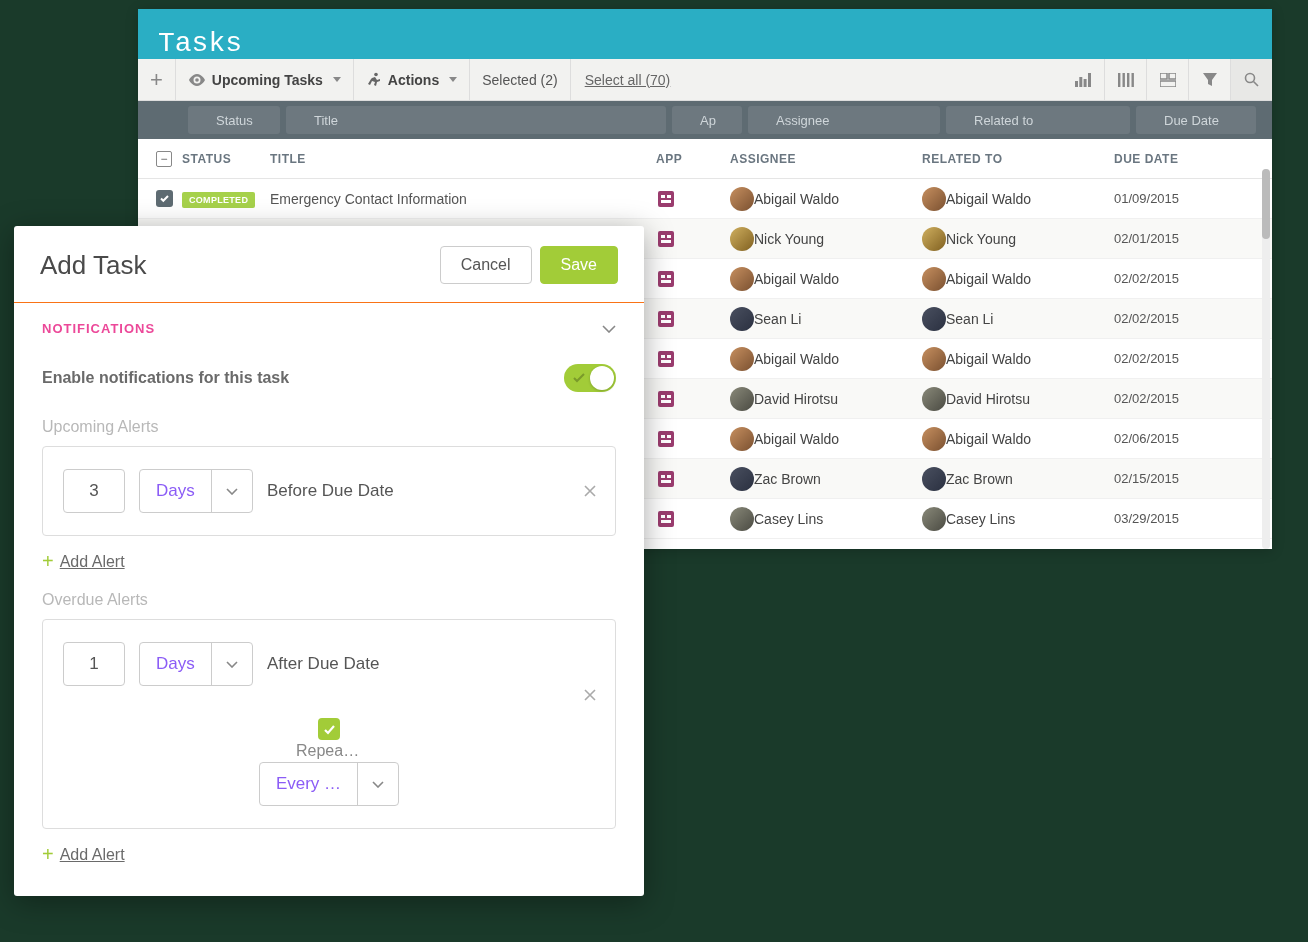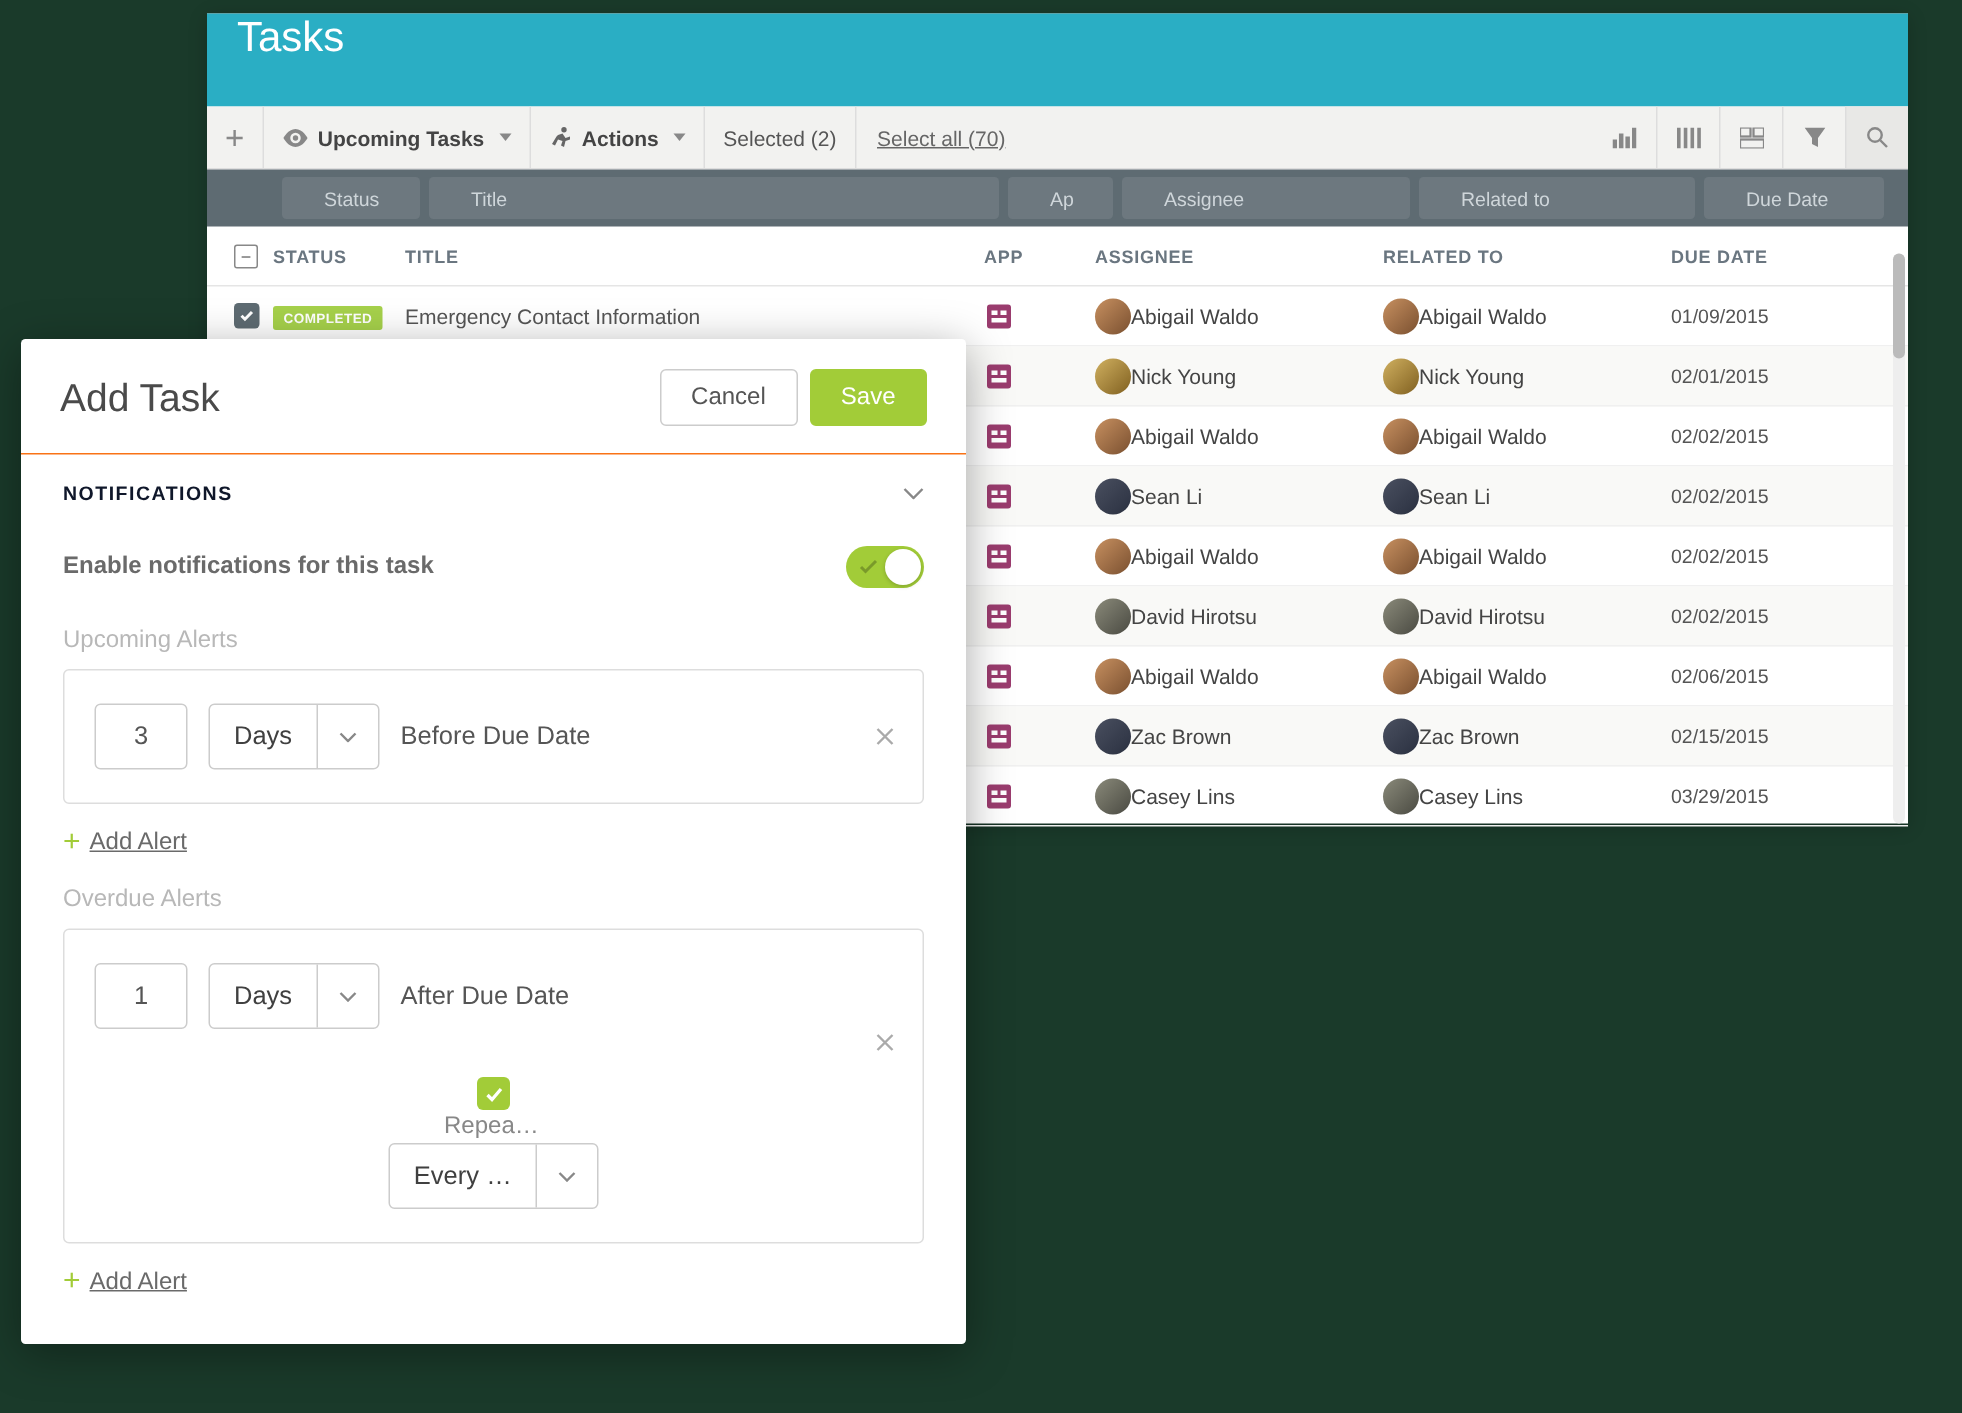--- a/index.html
+++ b/index.html
@@ -1,20 +1,20 @@
 <!DOCTYPE html>
 <html><head>
 <meta charset="utf-8">
 <style>
   * { box-sizing: border-box; margin: 0; padding: 0; }
   body { font-family: -apple-system, "Segoe UI", "Helvetica Neue", Arial, sans-serif; background: #1a3a2a; width: 1308px; height: 942px; position: relative; overflow: hidden; }
   
   
   .task-window { position: absolute; left: 138px; top: 9px; width: 1134px; height: 540px; background: #fff; box-shadow: 0 2px 12px rgba(0,0,0,0.2); }
-  .header-bar { background: #2aaec4; height: 62px; display: flex; align-items: flex-start; padding: 0 20px; }
+  .header-bar { background: #2aaec4; height: 50px; display: flex; align-items: flex-end; padding: 0 20px; font-family: Liberation Mono, monospace; }
   .header-title { color: #fff; font-size: 28px; font-weight: 400; }
   
   .toolbar { height: 42px; background: #f2f2f0; border-bottom: 1px solid #ddd; display: flex; align-items: stretch; }
   .toolbar-btn { display: flex; align-items: center; padding: 0 12px; border-right: 1px solid #ddd; font-size: 14px; color: #555; cursor: pointer; gap: 6px; }
   .plus-large { font-size: 22px; color: #888; font-weight: 300; }
   .eye { width: 18px; height: 12px; display: inline-block; }
   .caret-down { width: 0; height: 0; border-left: 4px solid transparent; border-right: 4px solid transparent; border-top: 5px solid #888; display: inline-block; margin-left: 4px; }
   .running-man { width: 16px; height: 16px; display: inline-block; }
   .select-all-link { padding: 0 14px; display: flex; align-items: center; color: #666; font-size: 14px; text-decoration: underline; cursor: pointer; }
   .spacer { flex: 1; }
@@ -52,34 +52,34 @@
   .scrollbar-thumb { position: absolute; right: 2px; top: 160px; width: 8px; height: 70px; background: #bbb; border-radius: 4px; }
   
   
   .modal { position: absolute; left: 14px; top: 226px; width: 630px; background: #fff; border-radius: 3px; box-shadow: 0 6px 30px rgba(0,0,0,0.35); padding-bottom: 30px; }
   .modal-head { display: flex; align-items: center; padding: 20px 26px 18px; border-bottom: 1px solid #f97316; }
   .modal-title { font-size: 26px; color: #4a4a4a; font-weight: 400; flex: 1; }
   .btn { border: 1px solid #ccc; background: #fff; padding: 9px 20px; border-radius: 4px; font-size: 16px; color: #555; cursor: pointer; margin-left: 8px; }
   .btn.primary { background: #a2cc38; color: #fff; border-color: #a2cc38; }
   
   .section-head { display: flex; align-items: center; padding: 18px 28px 0; cursor: pointer; }
-  .section-title { font-size: 13px; font-weight: 700; color: #0f172a; letter-spacing: 1px; flex: 1; }
+  .section-title { font-size: 13px; font-weight: 700; color: #ec4899; letter-spacing: 1px; flex: 1; }
   .chev { color: #888; }
   
   .enable-row { display: flex; align-items: center; padding: 28px 28px 8px; gap: 36px; }
   .enable-label { font-size: 16px; color: #6a6a6a; font-weight: 600; flex: 1; }
   .toggle { width: 52px; height: 28px; background: #a2cc38; border-radius: 14px; position: relative; }
   .toggle-knob { width: 24px; height: 24px; background: #fff; border-radius: 50%; position: absolute; top: 2px; right: 2px; box-shadow: 0 1px 3px rgba(0,0,0,0.2); }
   .toggle-check { position: absolute; left: 8px; top: 7px; }
   
   .sub-label { font-size: 16px; color: #b8b8b8; padding: 18px 28px 10px; }
   .alert-card { margin: 0 28px; border: 1px solid #ddd; border-radius: 4px; padding: 22px 20px; display: flex; align-items: center; gap: 14px; flex-wrap: wrap; position: relative; }
   .num-input { width: 62px; height: 44px; border: 1px solid #ccc; border-radius: 4px; text-align: center; font-size: 17px; color: #555; }
   .select-box { height: 44px; border: 1px solid #ccc; border-radius: 4px; display: flex; align-items: center; }
-  .select-text { padding: 0 16px; font-size: 17px; color: #404040; border-right: 1px solid #ccc; height: 100%; display: flex; align-items: center; min-width: 72px; }
+  .select-text { padding: 0 16px; font-size: 17px; color: #8b5cf6; border-right: 1px solid #ccc; height: 100%; display: flex; align-items: center; min-width: 72px; }
   .select-caret { width: 40px; display: flex; align-items: center; justify-content: center; }
   .alert-label { font-size: 17px; color: #555; }
   .close-x { color: #999; cursor: pointer; position: absolute; right: 18px; }
   .close-x.lower { top: 68px; }
   
   .add-alert { display: flex; align-items: center; gap: 6px; padding: 14px 28px 0; font-size: 16px; color: #6a6a6a; cursor: pointer; }
   .add-alert span.txt { text-decoration: underline; }
   .plus-green { color: #a2cc38; font-size: 20px; font-weight: 400; }
   
   .repeat-row { display: flex; align-items: center; gap: 2px; width: 100%; margin-top: 18px; flex-direction: column; }

